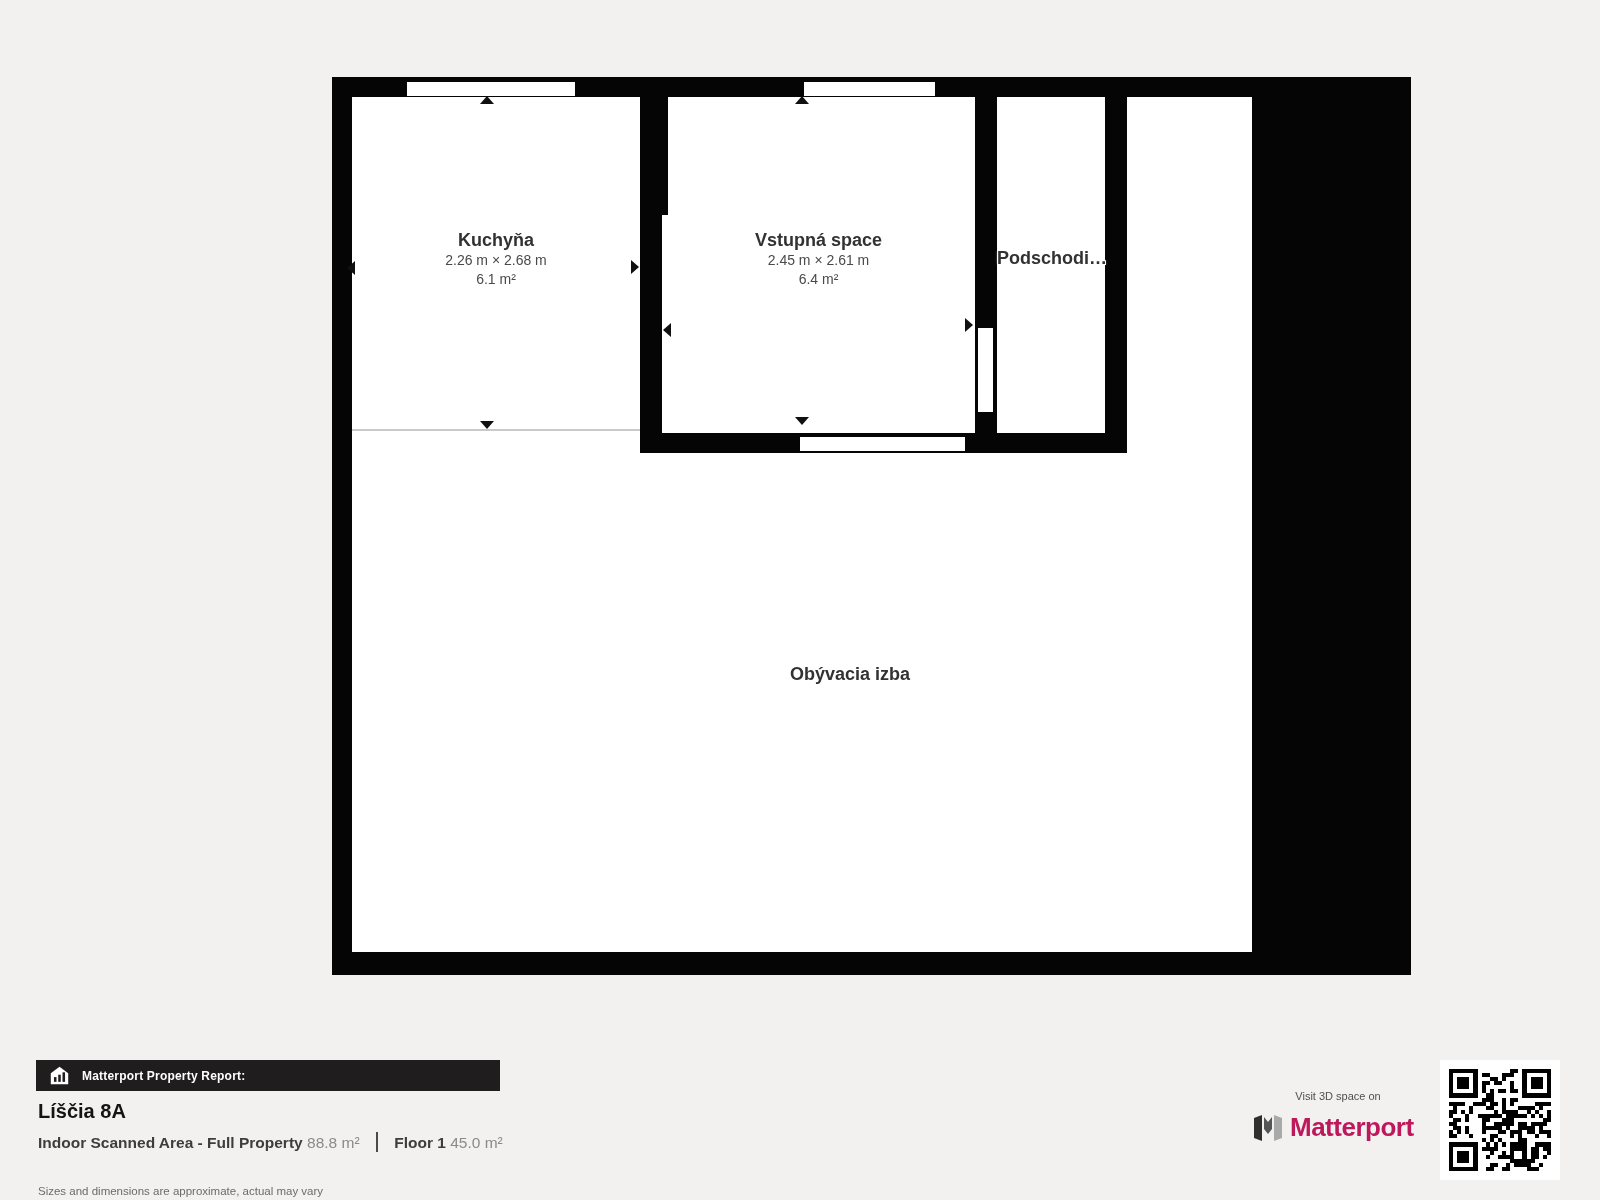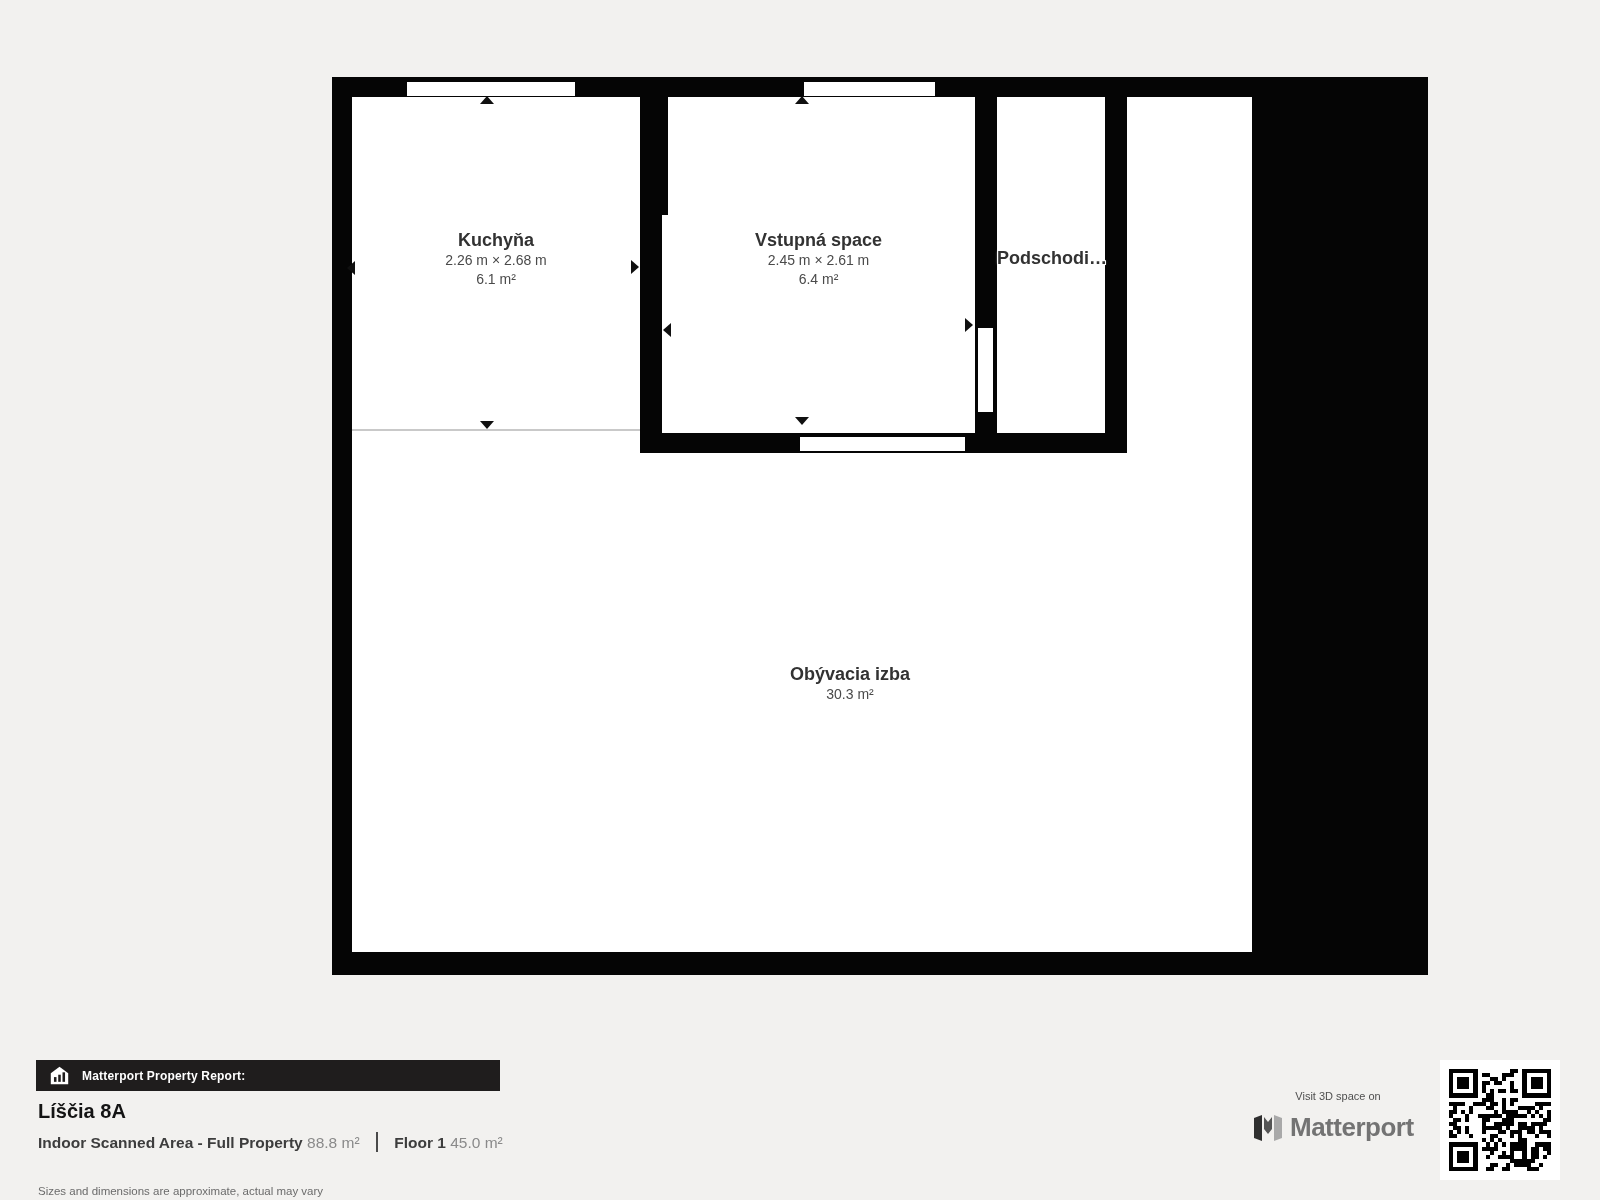--- a/index.html
+++ b/index.html
@@ -5,21 +5,21 @@
   html,body { margin:0; padding:0; }
   body {
     width:1600px; height:1200px; position:relative; overflow:hidden;
     background:#f2f1ef;
     font-family:"Liberation Sans", sans-serif;
   }
 
   
   #plan {
     position:absolute; left:332px; top:77px; width:1079px; height:898px;
-    background:#050505; z-index:1;padding-left:17px;
+    background:#050505; z-index:1;
   }
   .room { position:absolute; background:#ffffff; }
   .wallpatch { position:absolute; background:#050505; }
   .opening { position:absolute; background:#ffffff; }
   .openline { position:absolute; background:#c9c9c9; }
 
   .room-label { position:absolute; text-align:center; color:#333; z-index:3; }
   .room-title { font-size:18px; font-weight:bold; color:#323232; line-height:22px; }
   .room-dims, .room-area { font-size:14px; color:#4a4a4a; line-height:19px; }
   .halo {
@@ -53,21 +53,21 @@
     position:absolute; left:38px; top:1100px; font-size:20px; font-weight:bold; color:#141414; z-index:5;
   }
   #area-line { position:absolute; left:38px; top:1132px; font-size:15.5px; color:#8a8a8a; z-index:5; }
   #area-line .lbl { font-weight:bold; color:#3d3d3d;margin-top:47px; }
   #area-line .vdiv { display:inline-block; width:2px; height:20px; background:#4a4a4a; margin:0 12px; vertical-align:-4px; }
   #disclaimer { position:absolute; left:38px; top:1158px; font-size:11.5px; color:#6b6b6b; z-index:5;margin-top:27px; }
 
   
   #visit-text { position:absolute; left:1255px; top:1090px; width:166px; text-align:center; font-size:11px; color:#4f4f4f; z-index:5; }
   #mp-logo { position:absolute; left:1253px; top:1114px; width:30px; height:28px; z-index:5; }
-  #mp-word { position:absolute; left:1290px; top:1112px; font-size:26px; font-weight:bold; color:#737373; letter-spacing:-0.5px; z-index:5; }
+  #mp-word { position:absolute; left:1290px; top:1112px; font-size:26px; font-weight:bold; color:#be185d; letter-spacing:-0.5px; z-index:5; }
   #qr-box { position:absolute; left:1440px; top:1060px; width:120px; height:120px; background:#ffffff; z-index:5; }
   #qr-box svg { position:absolute; left:9px; top:9px; }
 </style>
 </head>
 <body>
 
 <div id="plan">
 
   <div class="room" style="left:20px;  top:20px;  width:288px; height:855px;"></div>
   <div class="room" style="left:330px; top:20px;  width:313px; height:336px;"></div>
@@ -104,21 +104,20 @@
     <div class="room-dims">2.45 m × 2.61 m</div>
     <div class="room-area">6.4 m²</div>
   </div>
 
   <div class="room-label" style="left:665px; top:170px; width:108px;">
     <div class="room-title halo">Podschodi…</div>
   </div>
 
   <div class="room-label" style="left:268px; top:586px; width:500px;">
     <div class="room-title">Obývacia izba</div>
-    <div class="room-area">30.3 m²</div>
   </div>
 </div>
 
 <div id="watermark">
 </div>
 
 <div id="report-banner">
   <svg class="house" viewBox="0 0 24 24">
     <path d="M12 1 L23 9 V23 H1 V9 Z" fill="#ffffff"></path>
     <rect x="5" y="14" width="3.2" height="6" fill="#1f1d1d"></rect>

